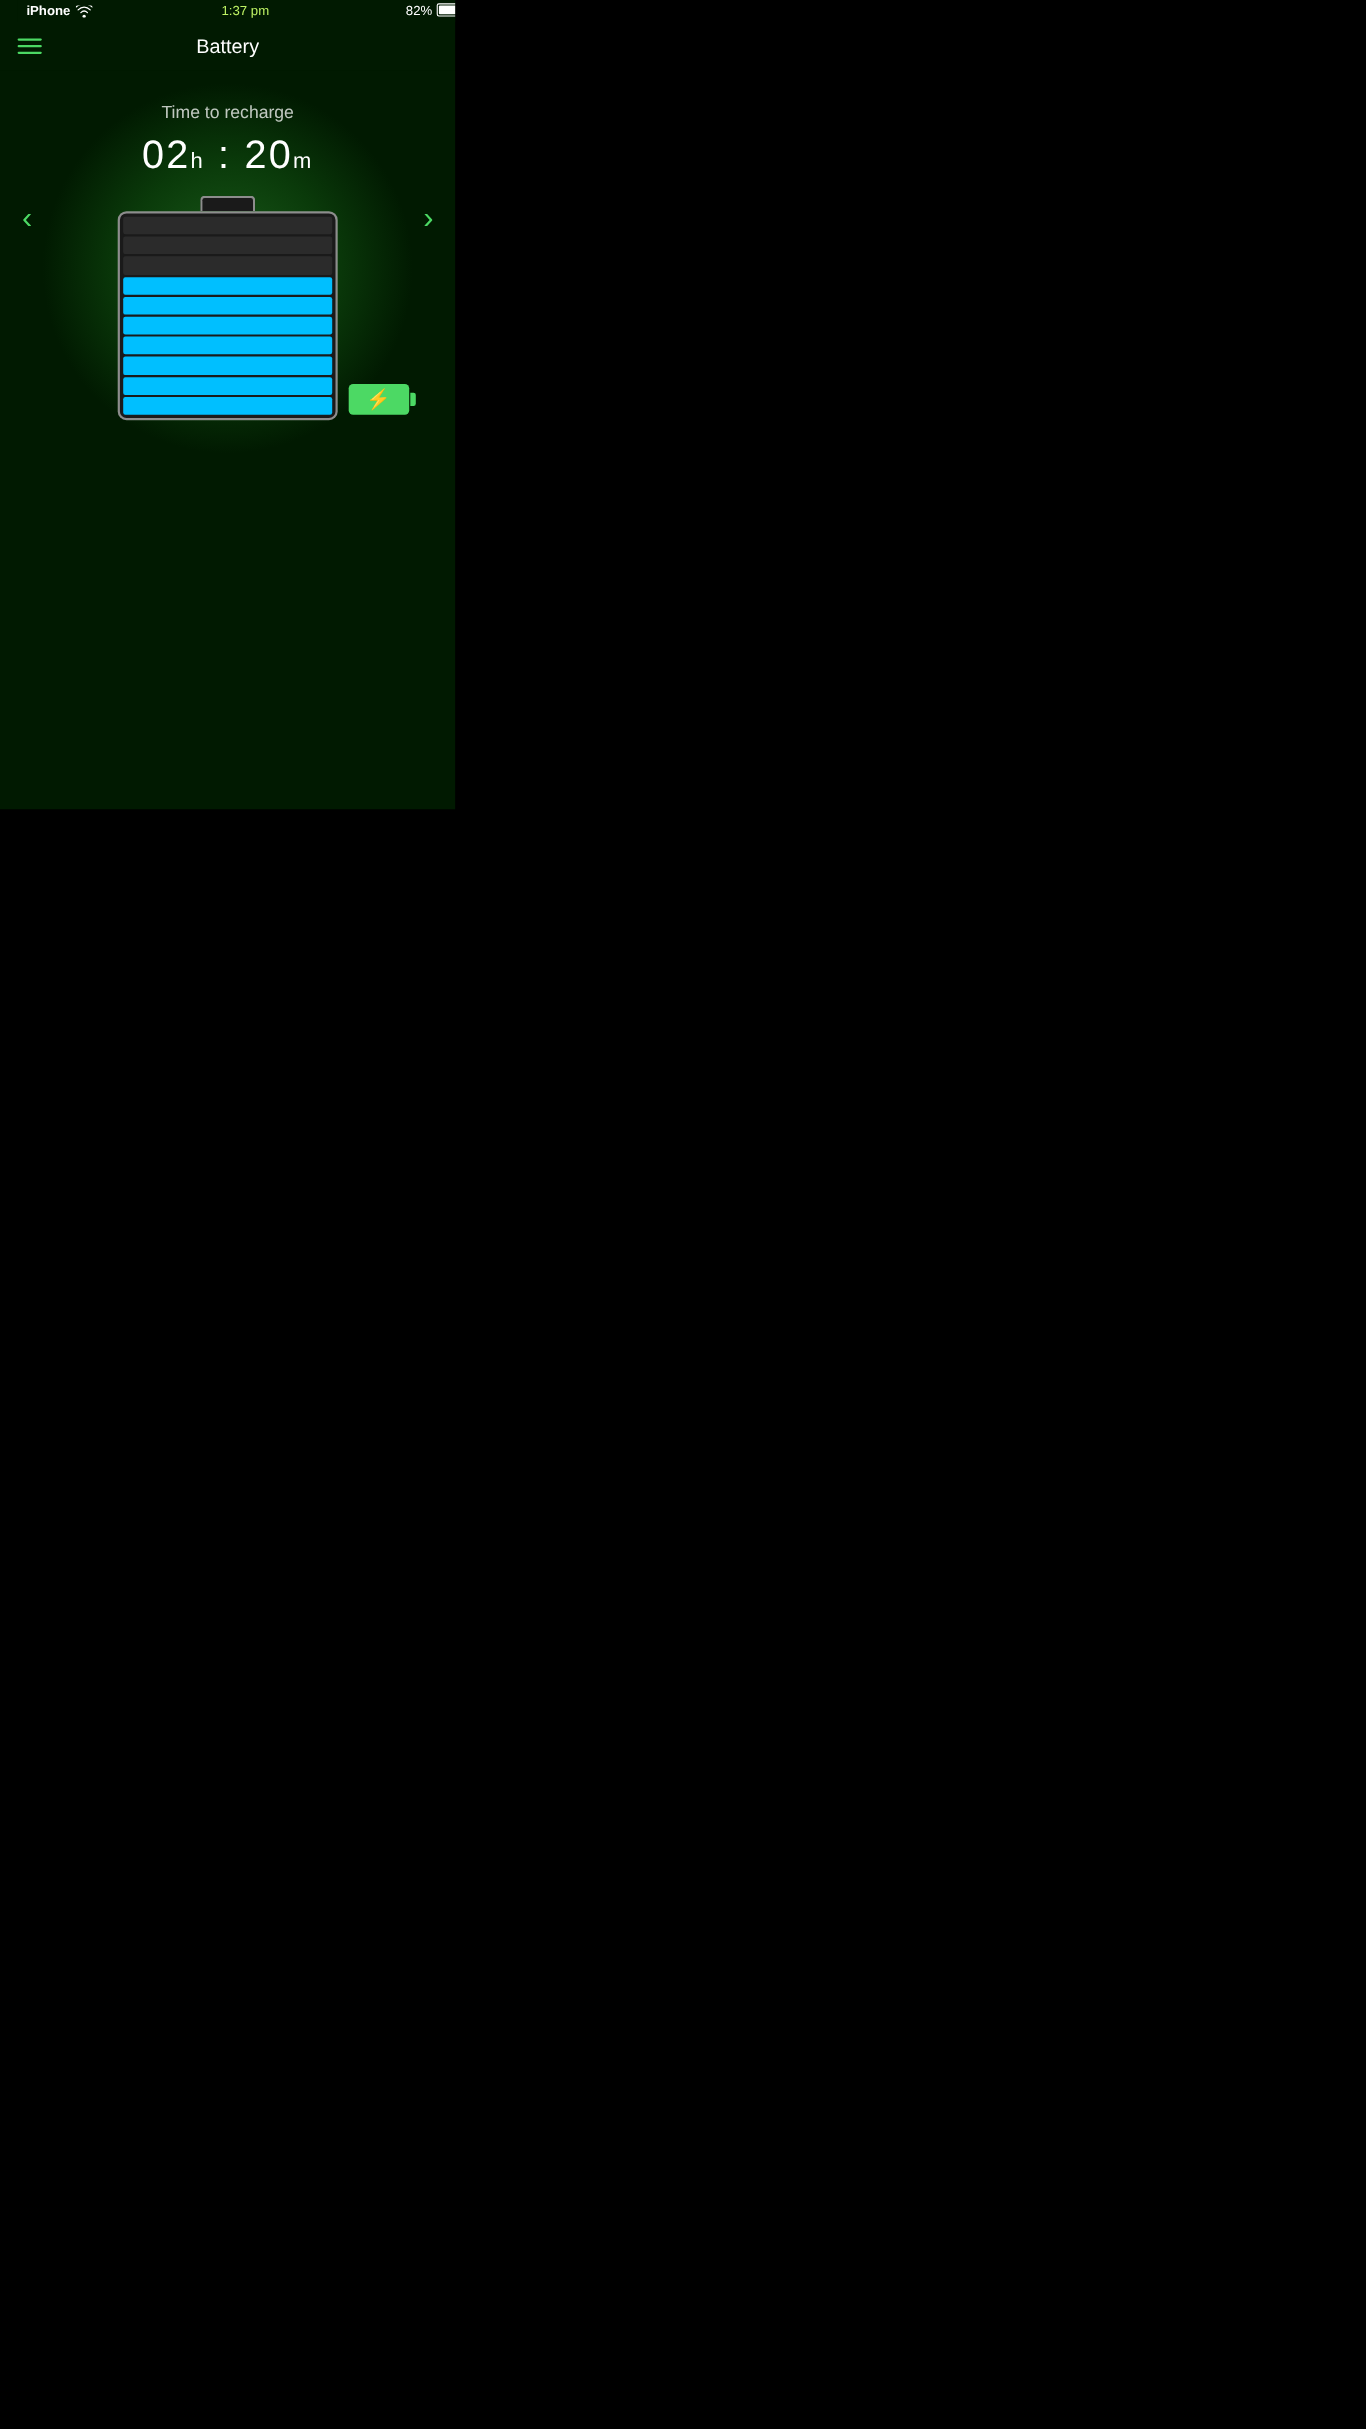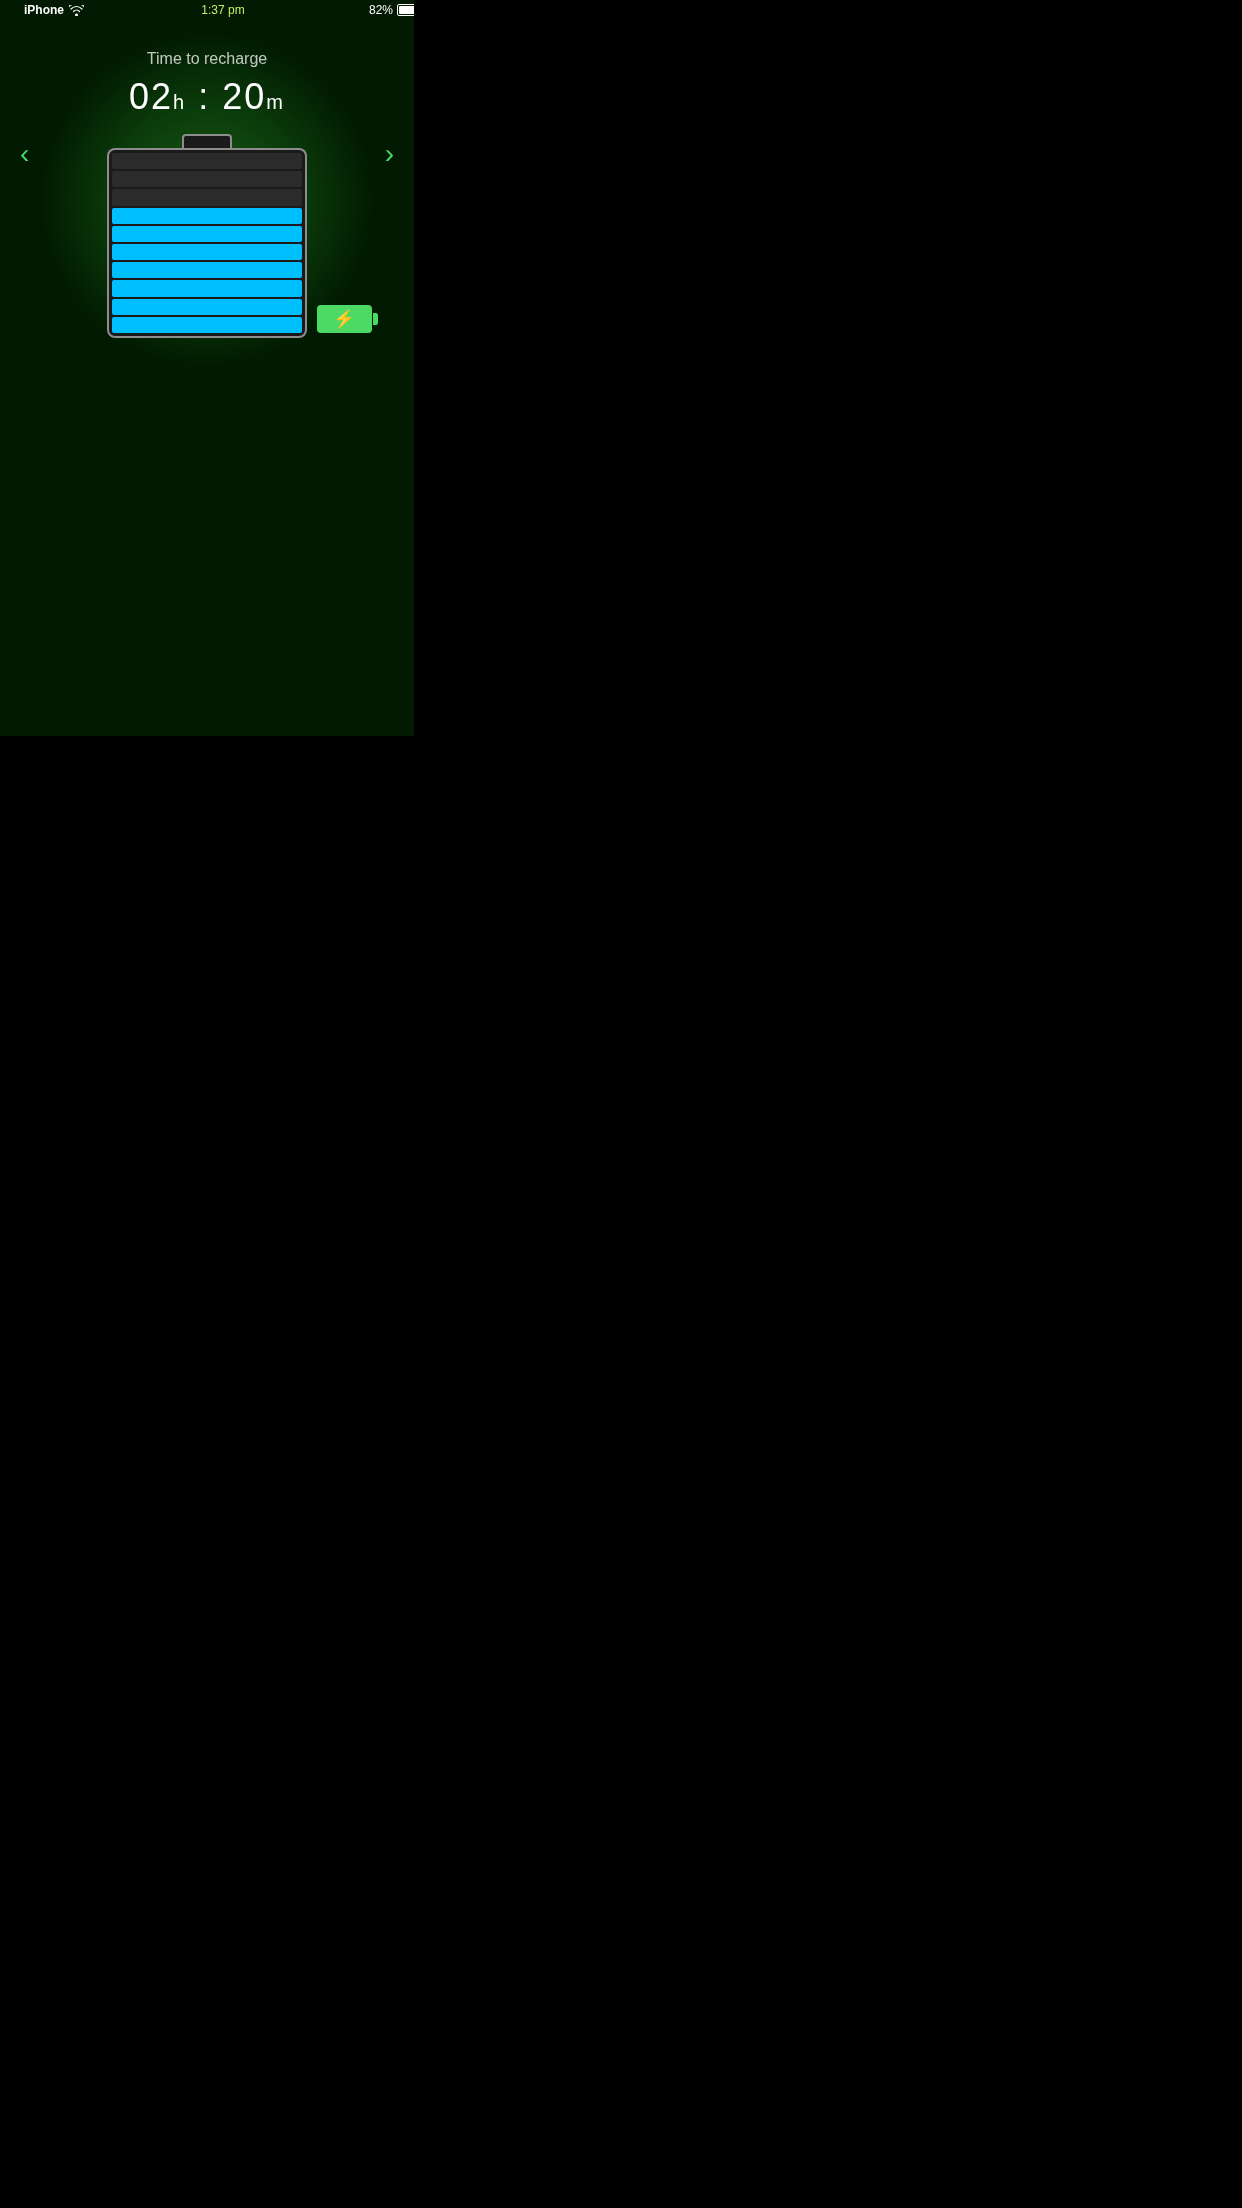--- a/index.html
+++ b/index.html
@@ -52,21 +52,21 @@
       color: #bef264;
       font-size: 12px;
       font-weight: 400;
       position: absolute;
       left: 50%;
       transform: translateX(-50%);
     }
 
     .status-right {
       display: flex;
-      align-items: center;
+      align-items: flex-start;
       gap: 4px;
     }
 
     .battery-pct {
       color: white;
       font-size: 12px;
     }
 
     .battery-status-icon {
       width: 25px;
@@ -330,20 +330,28 @@
     </div>
     <div class="status-center">1:37 pm</div>
     <div class="status-right">
       <span class="battery-pct">82%</span>
       <div class="battery-status-icon">
         <div class="battery-fill"></div>
       </div>
     </div>
   </div>
 
+  <div class="header">
+    <div class="menu-icon">
+      <div class="menu-line"></div>
+      <div class="menu-line"></div>
+      <div class="menu-line"></div>
+    </div>
+    <span class="header-title">Battery</span>
+  </div>
 
   <div class="main-content">
 
     <div class="glow-circle"></div>
 
     <div class="nav-arrow nav-arrow-left">‹</div>
     <div class="nav-arrow nav-arrow-right">›</div>
 
     <div class="recharge-section">
       <div class="recharge-label">Time to recharge</div>

